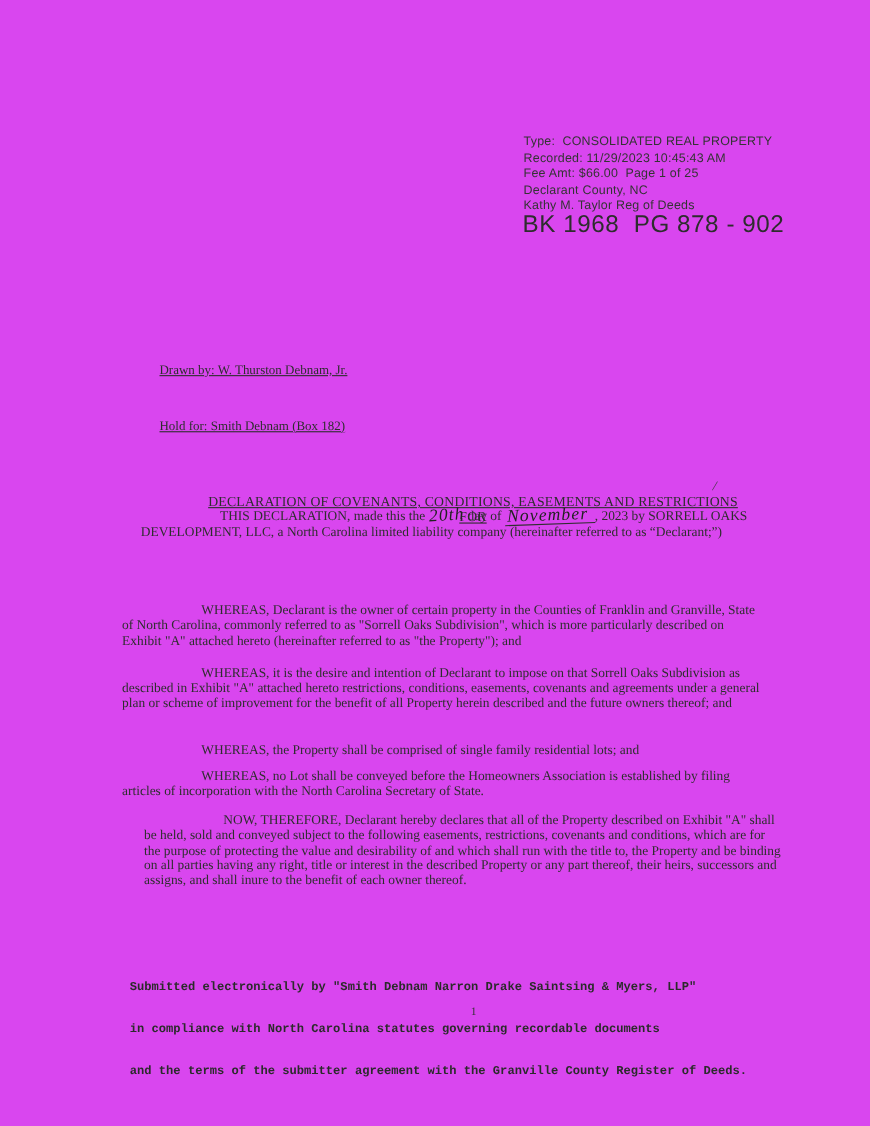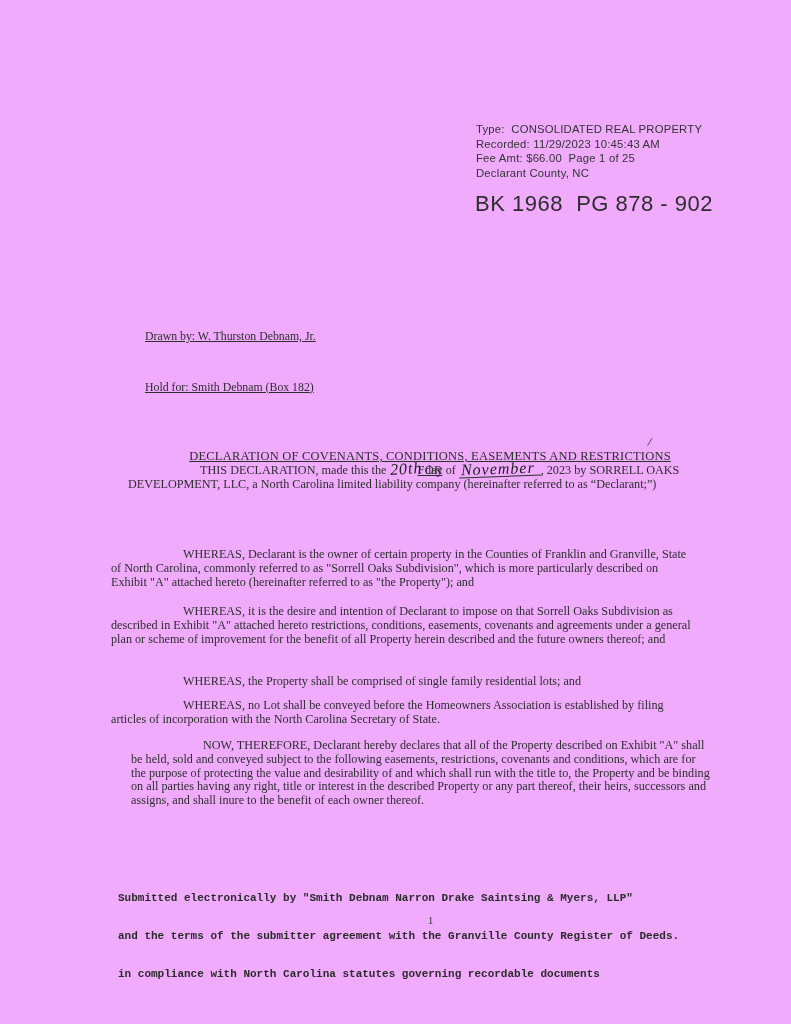--- a/index.html
+++ b/index.html
@@ -1,19 +1,19 @@
 <!DOCTYPE html>
 <html><head>
 <meta charset="utf-8">
 <style>
   html,body{margin:0;padding:0;background:#e8e8e8;}
   .page{
     position:relative;
     width:791px;height:1024px;
-    background:#f0abfc;
+    background:#d946ef;
     margin:0 auto;
     overflow:hidden;
     font-family:"Liberation Serif", serif;
     color:#2e2e2e;
   }
   
   .stamp{
     position:absolute;left:476px;top:122px;
     font-family:"Liberation Sans", sans-serif;
     font-size:11.3px;line-height:14.6px;
@@ -93,20 +93,21 @@
 </head>
 <body>
 
 <div class="page">
 
   <div class="stamp">
     <div class="stamp-line">Type:  CONSOLIDATED REAL PROPERTY</div>
     <div class="stamp-line">Recorded: 11/29/2023 10:45:43 AM</div>
     <div class="stamp-line">Fee Amt: $66.00  Page 1 of 25</div>
     <div class="stamp-line">Declarant County, NC</div>
+    <div class="stamp-line">Kathy M. Taylor Reg of Deeds</div>
   </div>
   <div class="book-page">BK 1968  PG 878 - 902</div>
 
   <div class="origin">
     <div>Drawn by: W. Thurston Debnam, Jr.</div>
     <div>Hold for: Smith Debnam (Box 182)</div>
   </div>
 
   <div class="doc-title">
     <div>DECLARATION OF COVENANTS, CONDITIONS, EASEMENTS AND RESTRICTIONS</div>
@@ -120,19 +121,19 @@
 
 
   <div class="para p-w1">WHEREAS, Declarant is the owner of certain property in the Counties of Franklin and Granville, State of North Carolina, commonly referred to as "Sorrell Oaks Subdivision", which is more particularly described on Exhibit "A" attached hereto (hereinafter referred to as "the Property"); and</div>
   <div class="para p-w2">WHEREAS, it is the desire and intention of Declarant to impose on that Sorrell Oaks Subdivision as described in Exhibit "A" attached hereto restrictions, conditions, easements, covenants and agreements under a general plan or scheme of improvement for the benefit of all Property herein described and the future owners thereof; and</div>
   <div class="para p-w3">WHEREAS, the Property shall be comprised of single family residential lots; and</div>
   <div class="para p-w4">WHEREAS, no Lot shall be conveyed before the Homeowners Association is established by filing articles of incorporation with the North Carolina Secretary of State.</div>
   <div class="para p-now">NOW, THEREFORE, Declarant hereby declares that all of the Property described on Exhibit "A" shall be held, sold and conveyed subject to the following easements, restrictions, covenants and conditions, which are for the purpose of protecting the value and desirability of and which shall run with the title to, the Property and be binding on all parties having any right, title or interest in the described Property or any part thereof, their heirs, successors and assigns, and shall inure to the benefit of each owner thereof.</div>
 
   <div class="footer">
     <div>Submitted electronically by "Smith Debnam Narron Drake Saintsing &amp; Myers, LLP"</div>
+    <div>in compliance with North Carolina statutes governing recordable documents</div>
     <div>and the terms of the submitter agreement with the Granville County Register of Deeds.</div>
-    <div>in compliance with North Carolina statutes governing recordable documents</div>
   </div>
 
   <div class="page-number">1</div>
 
 </div>
 
 </body></html>

